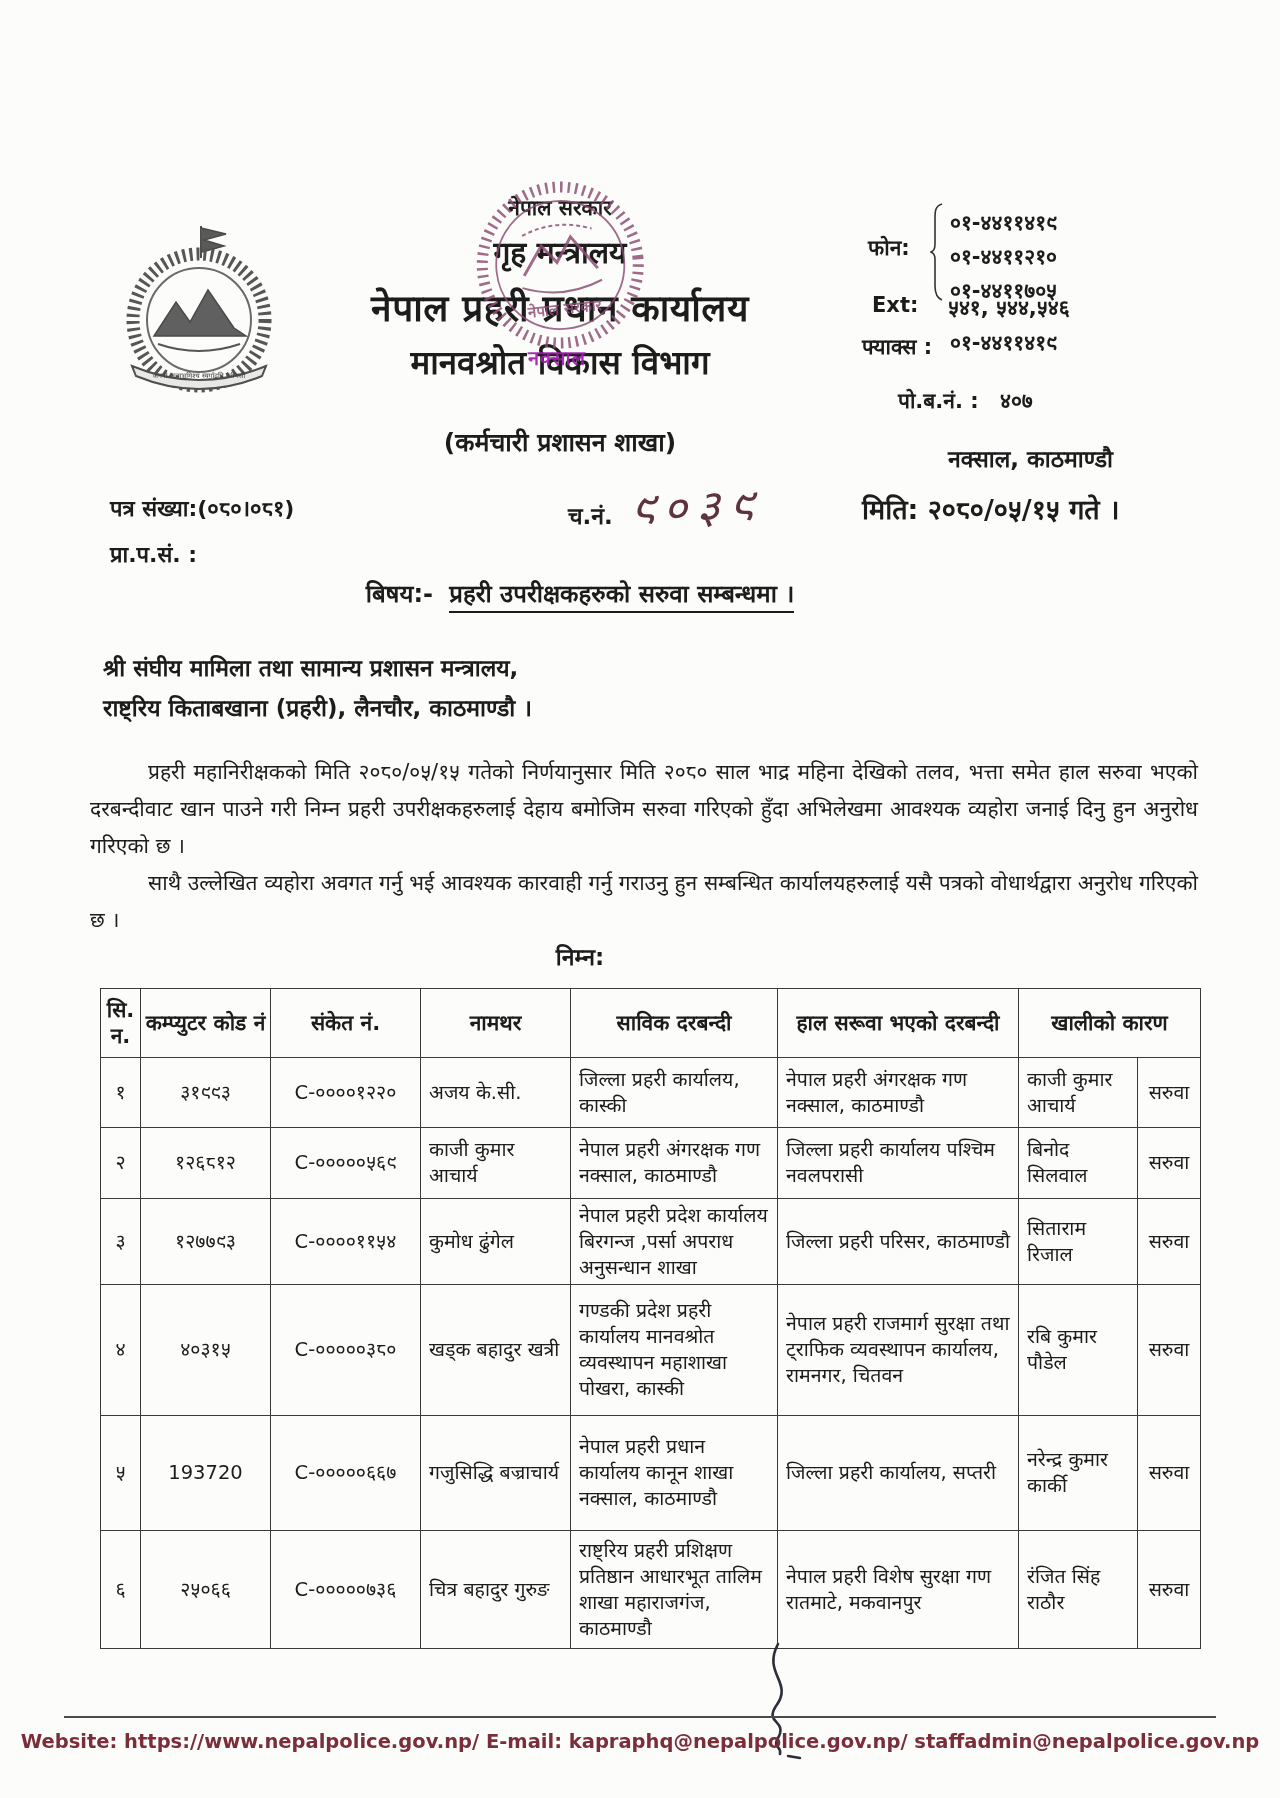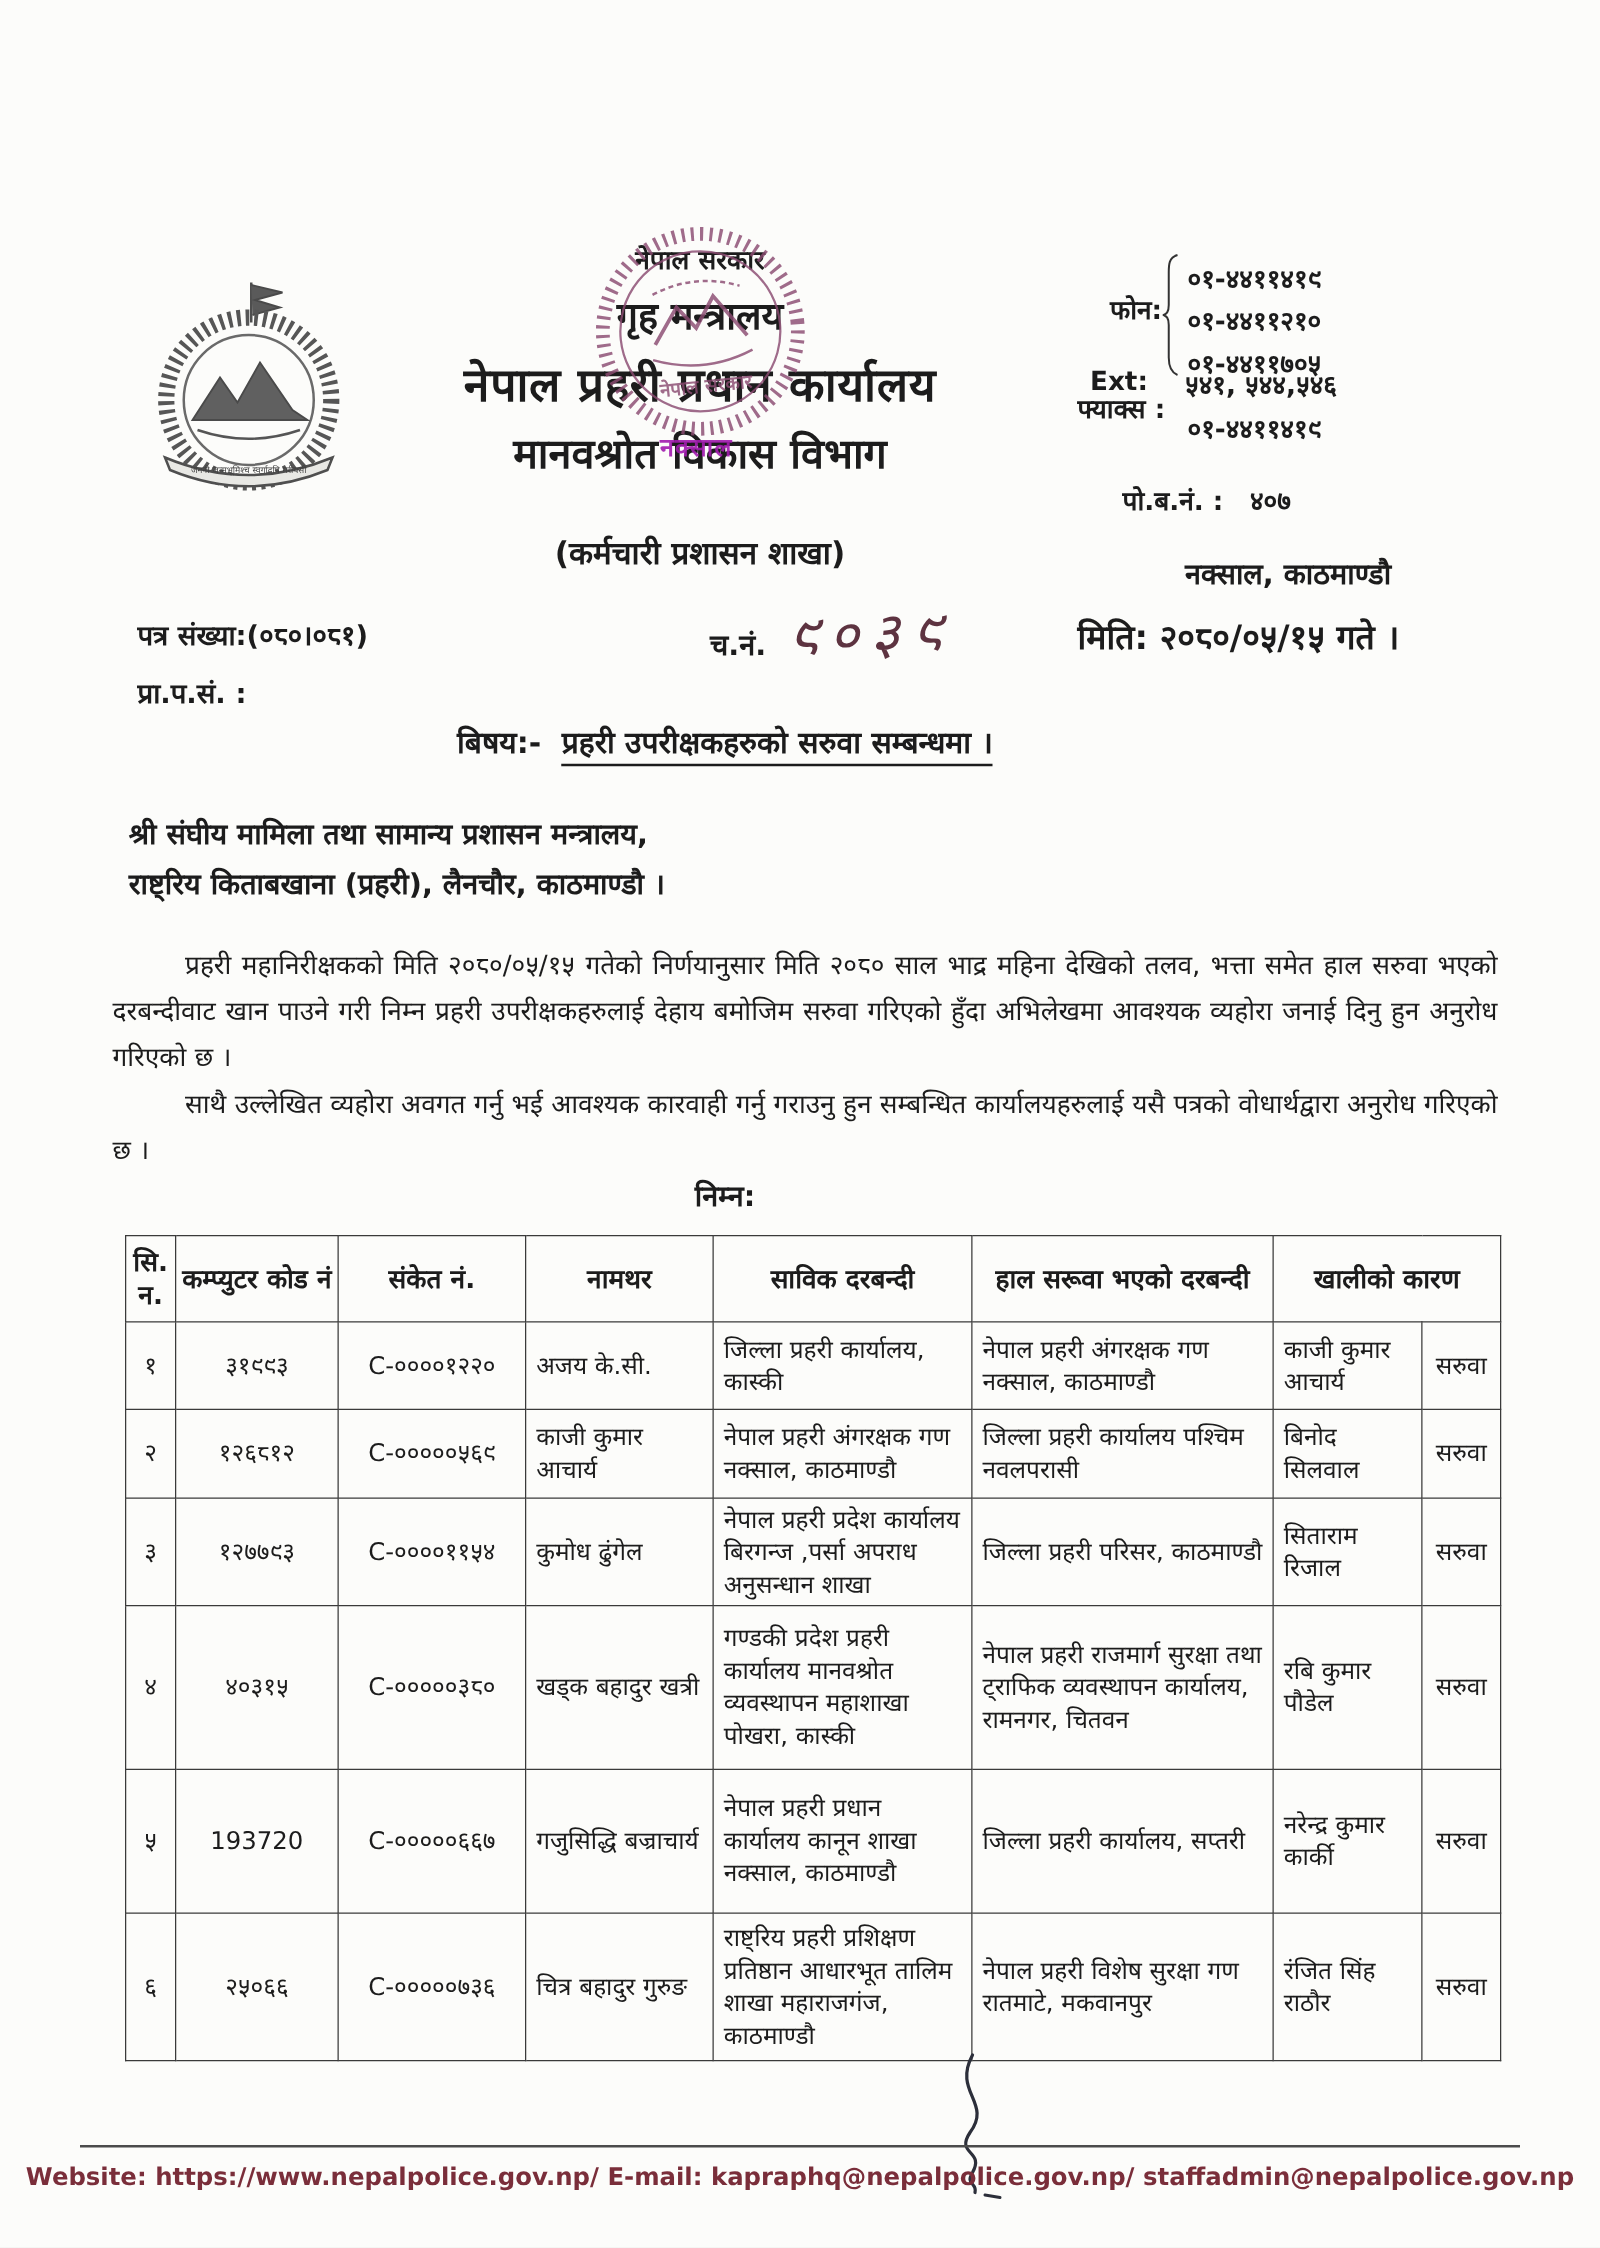--- a/index.html
+++ b/index.html
@@ -98,34 +98,34 @@
       <circle cx="95" cy="85" r="78" fill="none" stroke="#8b4c72" stroke-width="11" stroke-dasharray="2.5 5"></circle>
       <circle cx="95" cy="85" r="64" fill="none" stroke="#8b4c72" stroke-width="1.8"></circle>
       <path d="M58,92 L78,64 L92,82 L108,58 L132,92" fill="none" stroke="#8b4c72" stroke-width="3"></path>
       <path d="M55,104 Q95,120 135,104" fill="none" stroke="#8b4c72" stroke-width="2"></path>
       <text x="95" y="134" text-anchor="middle" font-size="15" font-weight="bold" fill="#8b4c72">नेपाल सरकार</text>
       <path d="M60,52 Q95,38 130,52" fill="none" stroke="#8b4c72" stroke-width="2" stroke-dasharray="4 3"></path>
     </svg>
   </div>
   <div class="abs stamp-town">नक्साल</div>
 
-  <div class="abs contact-label" style="left:868px;top:233px;margin-left:20px;">फोन:</div>
+  <div class="abs contact-label" style="left:868px;top:233px;">फोन:</div>
   <div class="abs bracket">
     <svg width="14" height="100" viewBox="0 0 14 100">
       <path d="M12,2 C5,4 5,10 5,16 L5,42 C5,48 3,49 1,50 C3,51 5,52 5,58 L5,84 C5,92 7,96 12,98" fill="none" stroke="#333" stroke-width="1.6"></path>
     </svg>
   </div>
   <div class="abs phones">
     <div>०१-४४११४१९</div>
     <div>०१-४४११२१०</div>
     <div>०१-४४११७०५</div>
   </div>
   <div class="abs contact-label" style="left:872px;top:293px;">Ext:</div>
   <div class="abs contact-val" style="left:948px;top:293px;">५४१, ५४४,५४६</div>
-  <div class="abs contact-label" style="left:862px;top:312px;">फ्याक्स :</div>
+  <div class="abs contact-label" style="left:862px;top:332px;">फ्याक्स :</div>
   <div class="abs contact-val" style="left:950px;top:328px;">०१-४४११४१९</div>
   <div class="abs pobox">
     <span>पो.ब.नं. :</span>
     <span style="margin-left:14px;margin-top:32px;">४०७</span>
   </div>
   <div class="abs loc">नक्साल, काठमाण्डौ</div>
   <div class="abs ldate">मिति: २०८०/०५/१५ गते ।</div>
 
   <div class="abs letterno">पत्र संख्या:(०८०।०८१)</div>
   <div class="abs chno-label">च.नं.</div>

